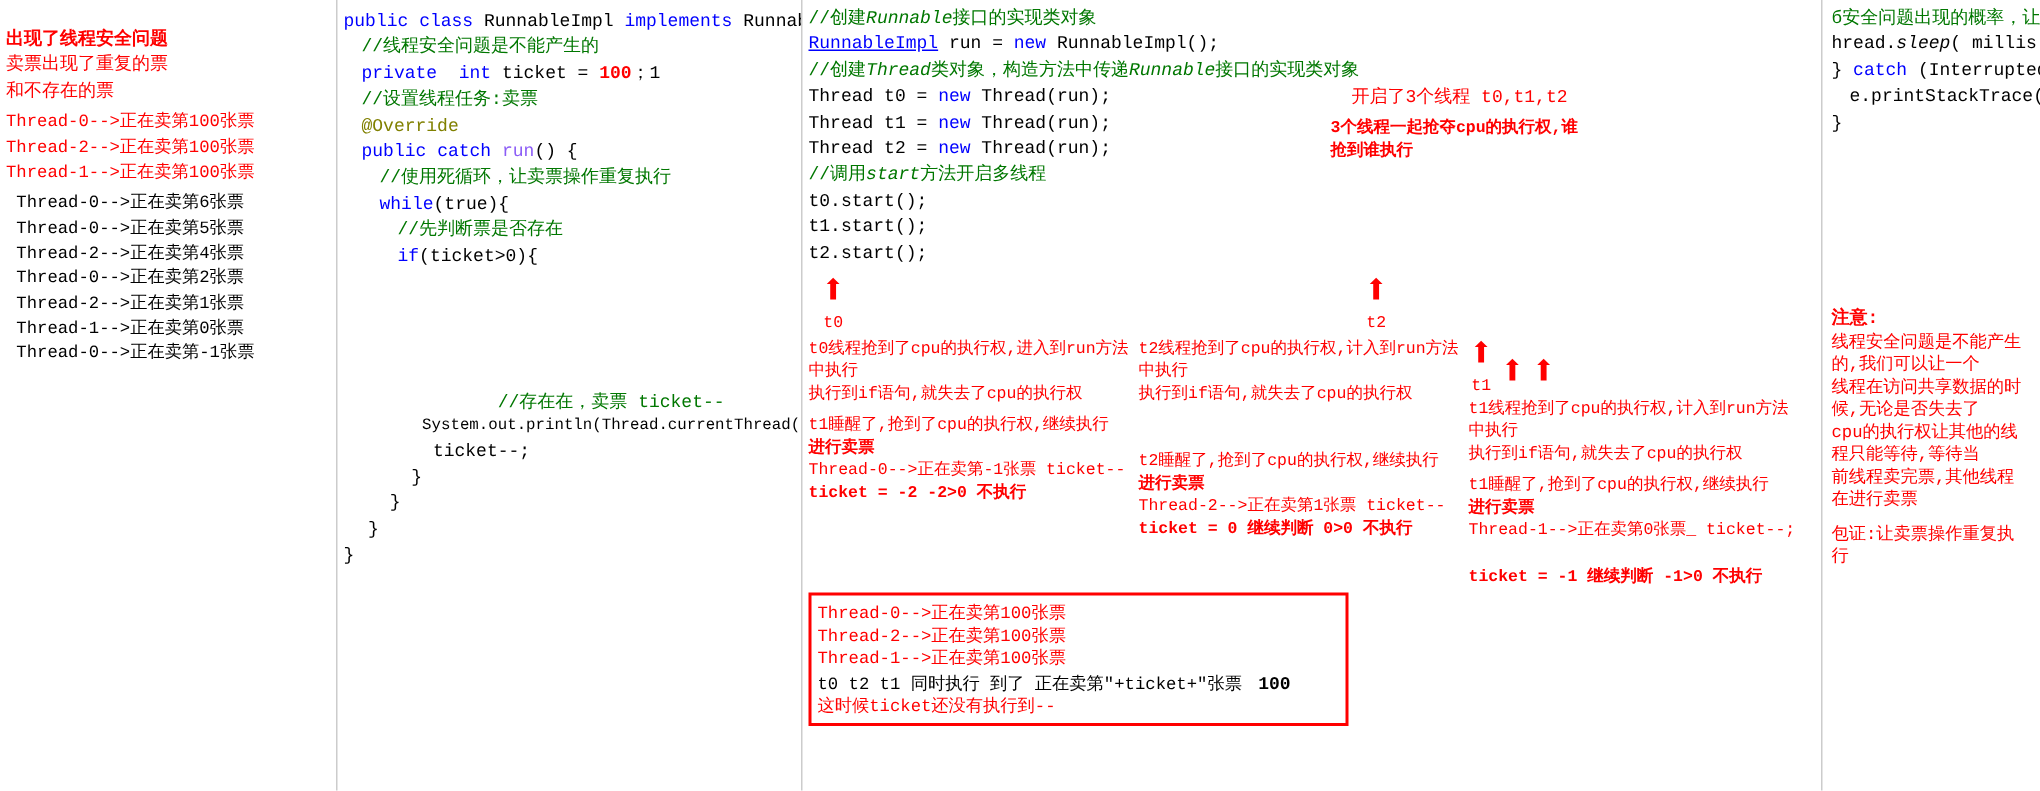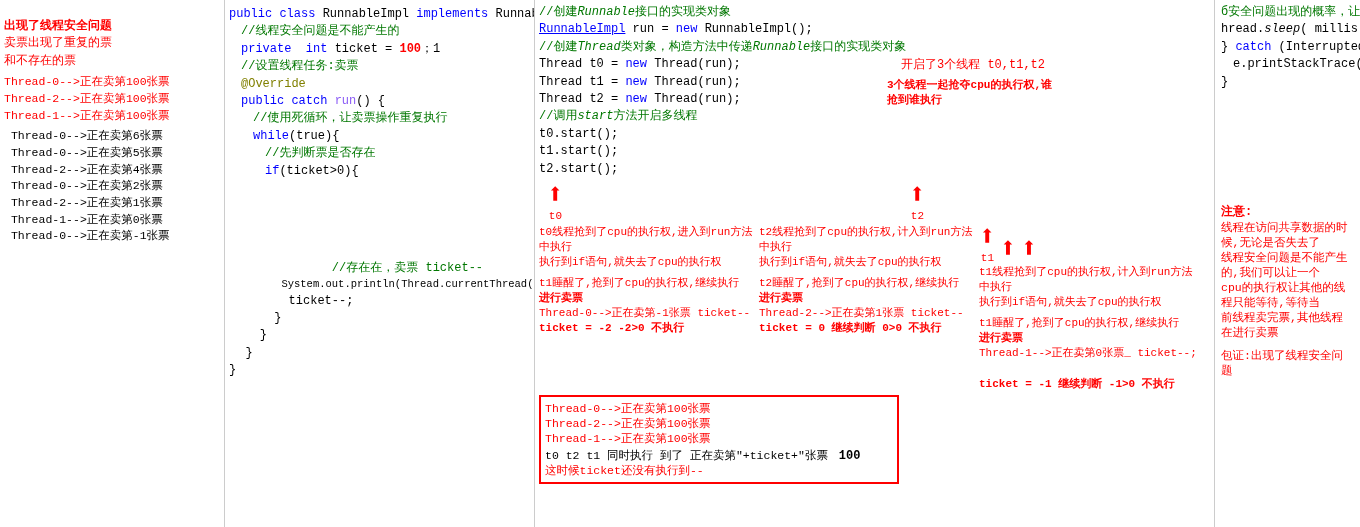--- a/index.html
+++ b/index.html
@@ -143,21 +143,21 @@
         <div style="color:red;font-size:11px;">t1睡醒了,抢到了cpu的执行权,继续执行</div>
         <div style="color:red;font-size:11px;font-weight:bold;">进行卖票</div>
         <div style="color:red;font-size:11px;">Thread-0--&gt;正在卖第-1张票  ticket--</div>
         <div style="color:red;font-size:11px;font-weight:bold;">ticket = -2  -2&gt;0 不执行</div>
       </div>
 
       <div style="width:220px;">
         <div style="color:red;font-size:11px;">t2线程抢到了cpu的执行权,计入到run方法中执行</div>
         <div style="color:red;font-size:11px;">执行到if语句,就失去了cpu的执行权</div>
         <div style="height:6px;"></div>
-        <div style="color:red;font-size:11px;">t2睡醒了,抢到了cpu的执行权,继续执行</div>
+        <div style="color:red;font-size:11px;margin-top:24px;">t2睡醒了,抢到了cpu的执行权,继续执行</div>
         <div style="color:red;font-size:11px;font-weight:bold;">进行卖票</div>
         <div style="color:red;font-size:11px;">Thread-2--&gt;正在卖第1张票  ticket--</div>
         <div style="color:red;font-size:11px;font-weight:bold;">ticket = 0   继续判断 0&gt;0 不执行</div>
       </div>
 
       <div style="width:220px;">
         <div style="display:flex;align-items:flex-end;gap:4px;margin-bottom:0;">
           <div style="display:flex;flex-direction:column;align-items:center;">
             <div style="color:red;font-size:28px;line-height:1;">⬆</div>
             <div style="color:red;font-size:11px;">t1</div>
@@ -199,21 +199,21 @@
       <div class="code-line">hread.<span style="font-style:italic;text-align:right;">sleep</span>( millis: 10);</div>
       <div class="code-line">} <span style="color:#0000ff;">catch</span> (InterruptedException e) {</div>
       <div class="code-line indent1">e.printStackTrace();</div>
       <div class="code-line">}</div>
     </div>
 
     <div style="height:100px;"></div>
 
     <div style="margin-top:8px;">
       <div style="color:red;font-weight:bold;font-size:12px;">注意:</div>
+      <div style="color:red;font-size:11.5px;">线程安全问题是不能产生的,我们可以让一个</div>
       <div style="color:red;font-size:11.5px;">线程在访问共享数据的时候,无论是否失去了</div>
-      <div style="color:red;font-size:11.5px;">线程安全问题是不能产生的,我们可以让一个</div>
       <div style="color:red;font-size:11.5px;">cpu的执行权让其他的线程只能等待,等待当</div>
       <div style="color:red;font-size:11.5px;">前线程卖完票,其他线程在进行卖票</div>
     </div>
-    <div style="margin-top:8px;color:red;font-size:11.5px;">包证:出现了线程安全问题</div>
+    <div style="margin-top:8px;color:red;font-size:11.5px;">包证:让卖票操作重复执行</div>
   </div>
 
 </div>
 
 </body></html>

